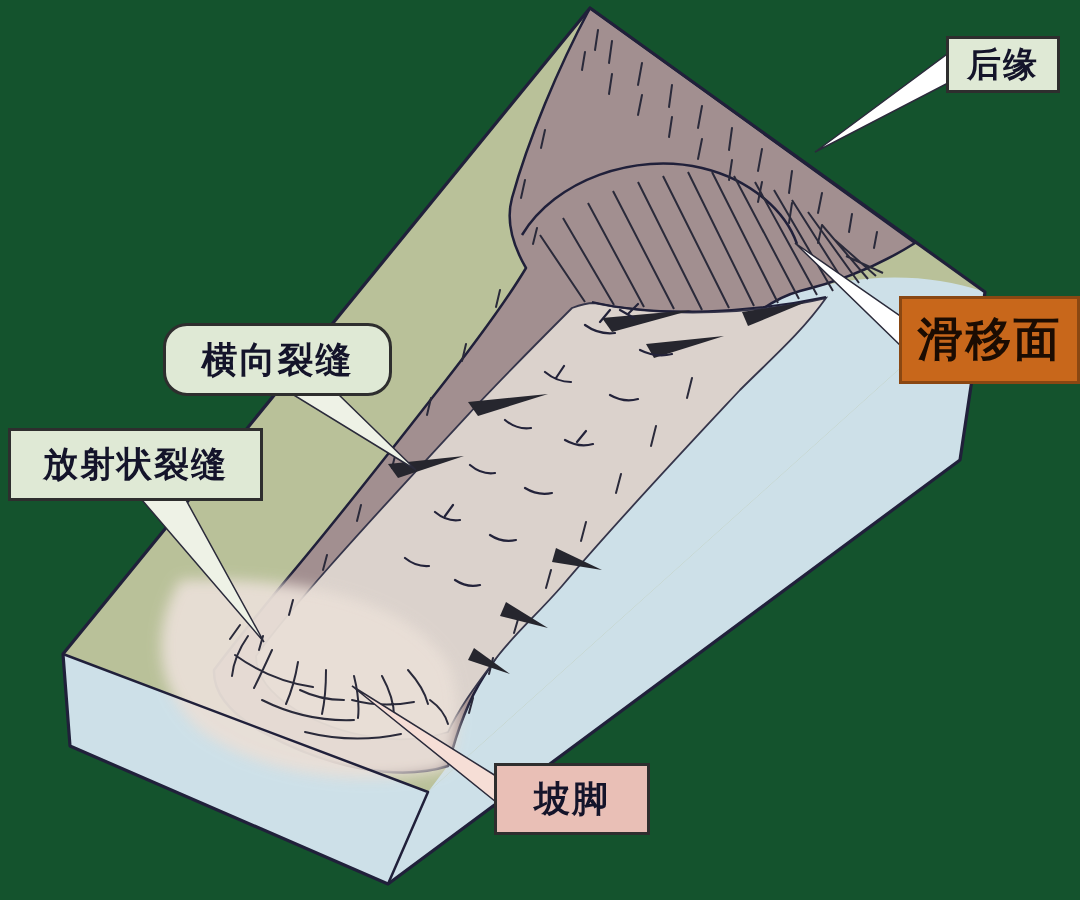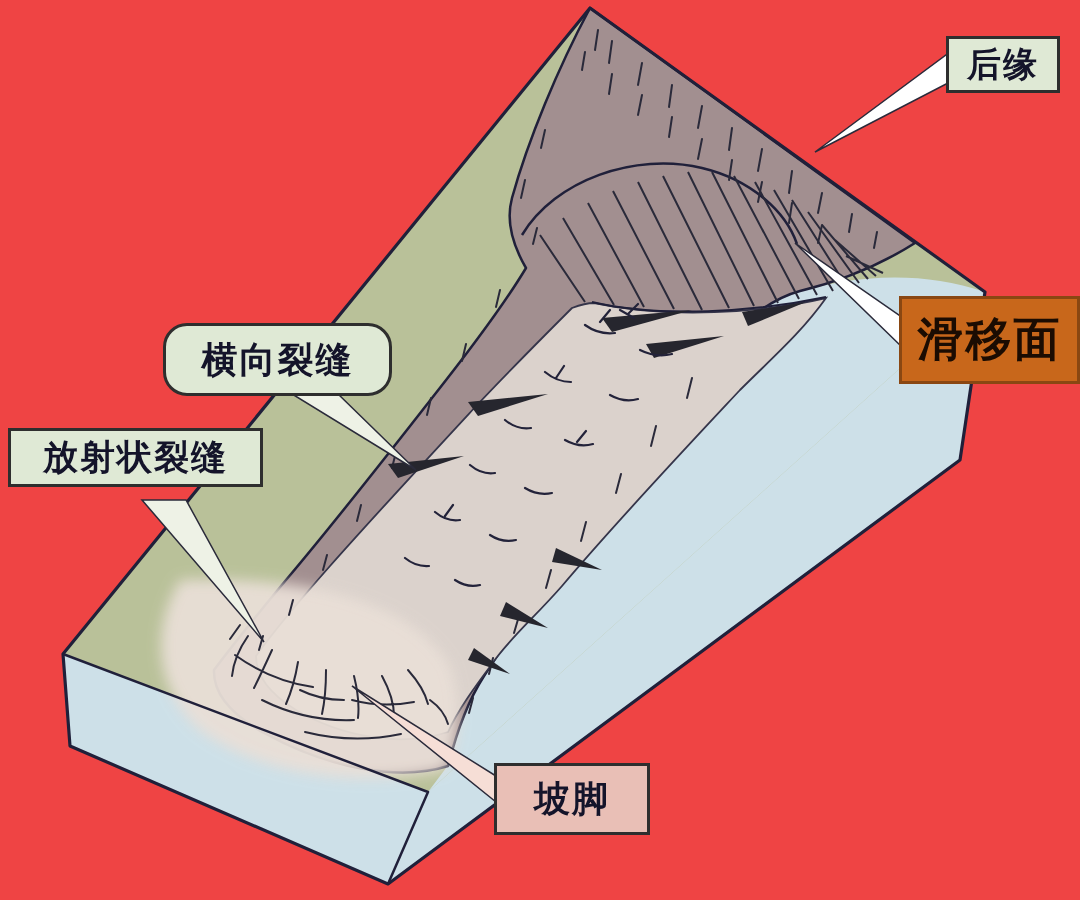--- a/index.html
+++ b/index.html
@@ -1,25 +1,25 @@
 <!DOCTYPE html>
 <html><head>
 <meta charset="utf-8">
 <style>
   html,body{margin:0;padding:0;background:#ffffff;}
-  .stage{position:relative;width:1080px;height:900px;overflow:hidden;background:#ef4444;
+  .stage{position:relative;width:1080px;height:900px;overflow:hidden;background:#14532d;
          font-family:"Liberation Serif","DejaVu Serif",serif;}
   .stage svg{position:absolute;left:0;top:0;}
   .callout{position:absolute;display:flex;align-items:center;justify-content:center;
            box-sizing:border-box;font-weight:bold;color:#14142a;letter-spacing:2px;
            border:3px solid #2e2e2e;text-align:center;line-height:1;}
   .co-rear  {left:946px;top:36px;width:114px;height:57px;font-size:34px;}
   .co-slide {left:899px;top:296px;width:181px;height:88px;font-size:46px;border-color:#8a4712;color:#1b0c02;}
   .co-trans {left:163px;top:323px;width:229px;height:73px;font-size:36px;}
-  .co-radial{left:8px;top:428px;width:255px;height:59px;font-size:35px;}
+  .co-radial{left:8px;top:428px;width:255px;height:73px;font-size:35px;}
   .co-toe   {left:494px;top:763px;width:156px;height:72px;font-size:36px;}
 </style>
 </head>
 <body>
 
 <div class="stage">
 
   <svg width="1080" height="900" viewBox="0 0 1080 900">
     <defs>
       <filter id="soft" x="-30%" y="-30%" width="160%" height="160%">

